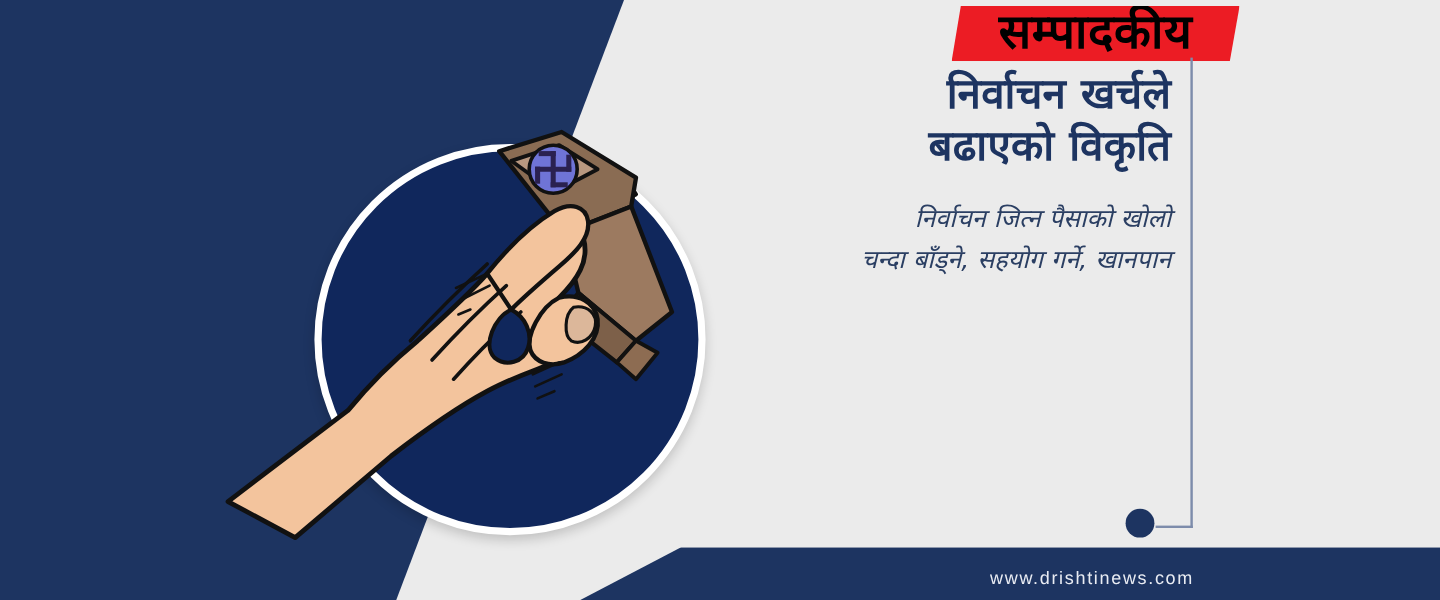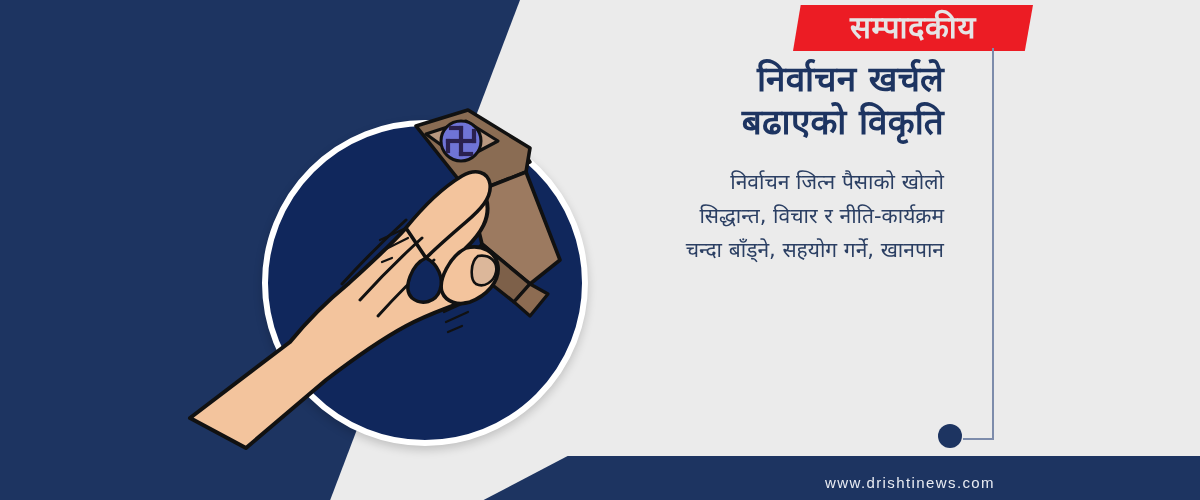--- a/index.html
+++ b/index.html
@@ -42,43 +42,43 @@
   }
 
   
   .badge{
     position:absolute;left:793px;top:5px;width:240px;height:46px;
     background:#ec1c24;
     clip-path:polygon(3.2% 0, 100% 0, 96.6% 100%, 0 100%);
     display:flex;align-items:center;justify-content:center;
   }
   .badge-text{
-    color:#e5e5e5;font-size:31px;font-weight:700;letter-spacing:.5px;
+    color:#000000;font-size:40px;font-weight:700;letter-spacing:.5px;
     font-family:"DejaVu Sans","Liberation Sans",sans-serif;
     line-height:1;transform:translateY(-1px);
   }
 
   
   .right-col{
-    position:absolute;left:528px;top:58px;width:416px;
+    position:absolute;left:560px;top:58px;width:416px;
     text-align:right;
   }
   .headline{
     color:#1d3461;font-weight:700;font-size:35px;line-height:1.24;
     font-family:"DejaVu Sans","Liberation Sans",sans-serif;
     letter-spacing:.2px;
   }
   .headline div{white-space:nowrap;}
   .body-copy{
     margin-top:20px;
     color:#2b3f63;font-size:21px;line-height:1.62;
     font-family:"DejaVu Sans","Liberation Sans",sans-serif;
     text-align:right;
   }
-  .body-copy div{white-space:nowrap;}
+  .body-copy div{white-space:nowrap;font-style:italic;}
 
   
   .rule-v{
     position:absolute;left:992px;top:48px;width:2px;height:392px;
     background:#7d8cab;
   }
   .rule-h{
     position:absolute;left:963px;top:438px;width:31px;height:2px;
     background:#7d8cab;
   }
@@ -184,21 +184,20 @@
     <span class="badge-text">सम्पादकीय</span>
   </div>
 
   <div class="right-col">
     <div class="headline">
       <div>निर्वाचन खर्चले</div>
       <div>बढाएको विकृति</div>
     </div>
     <div class="body-copy">
       <div>निर्वाचन जित्न पैसाको खोलो</div>
-      <div>सिद्धान्त, विचार र नीति-कार्यक्रम</div>
       <div>चन्दा बाँड्ने, सहयोग गर्ने, खानपान</div>
     </div>
   </div>
 
   <div class="rule-v"></div>
   <div class="rule-h"></div>
   <div class="rule-dot"></div>
 
   <div class="footer-bar"></div>
   <div class="footer-url">www.drishtinews.com</div>

